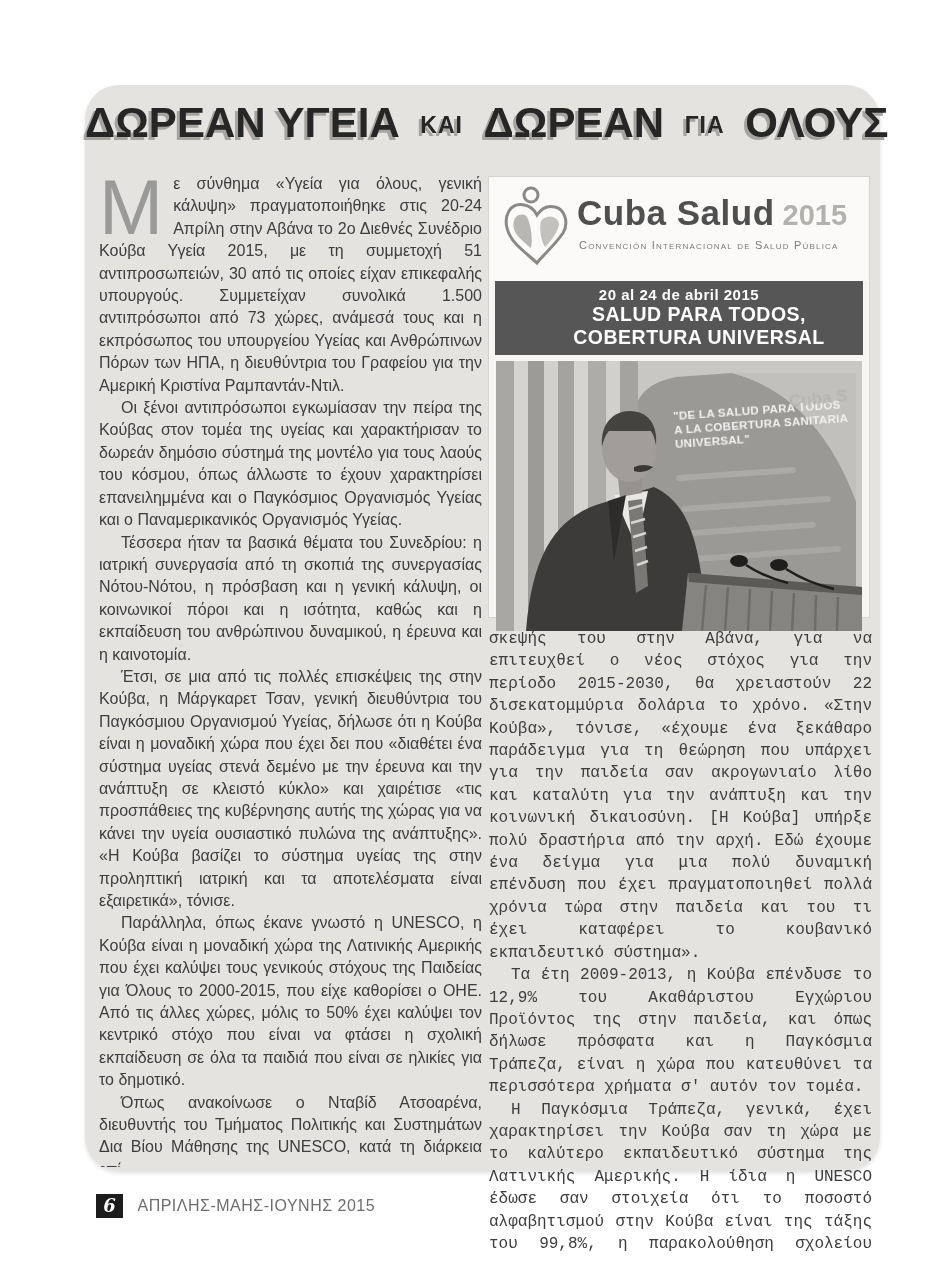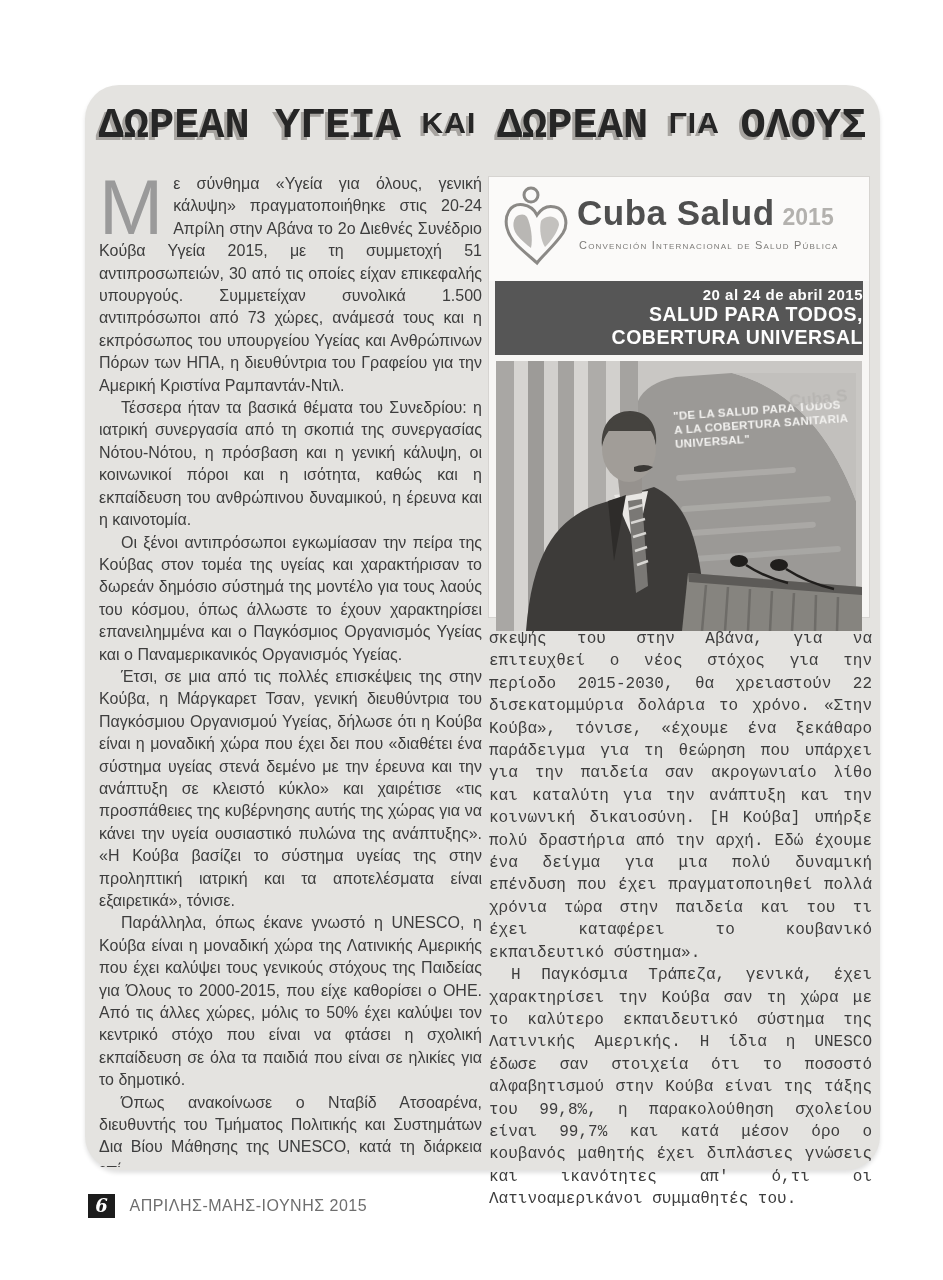--- a/index.html
+++ b/index.html
@@ -13,24 +13,24 @@
     box-shadow:0 3px 4px rgba(0,0,0,0.12);
   }
   
   .title{
     position:absolute;left:0;top:13px;width:100%;text-align:center;
     white-space:nowrap;color:#262626;
     font-family:"DejaVu Serif",serif;font-weight:bold;
     font-size:42px;letter-spacing:0px;
     text-shadow:-3px 3px 0 #a7a4a0;
   }
-  .title .big{font-family:Liberation Mono, monospace;}
+  .title .big{font-family:Liberation Sans, sans-serif;}
   .title .small{
     font-family:"Liberation Sans",sans-serif;font-weight:bold;
-    font-size:30px;margin:0 6px;vertical-align:4px;letter-spacing:1px;
+    font-size:23px;margin:0 6px;vertical-align:4px;letter-spacing:1px;
   }
   
   .col{
     position:absolute;width:383px;color:#3d3d3d;
     font-size:16px;line-height:22.4px;text-align:justify;
   }
   .col-left{left:14px;top:88px;height:994px;overflow:hidden;}
   .col-right{left:404px;top:543px;height:625px;overflow:hidden;font-family:Liberation Mono, monospace;}
   .col p{margin:0;text-indent:22px;}
   .col p.noindent{text-indent:0;}
@@ -41,43 +41,43 @@
   }
   
   .promo{
     position:absolute;left:404px;top:92px;width:380px;height:440px;
     background:#f7f6f4;box-shadow:0 0 0 1px #d6d4d1;
   }
   .promo-header{position:relative;height:104px;background:#fbfaf9;}
   .heart-icon{position:absolute;left:12px;top:8px;}
   .logo-text{position:absolute;left:88px;top:16px;white-space:nowrap;}
   .logo-title{font-size:35px;color:#4f4f4f;font-weight:bold;letter-spacing:0.5px;text-align:right;}
-  .logo-year{font-size:23px;color:#b3b1ae;font-weight:bold;margin-left:8px;}
+  .logo-year{font-size:29px;color:#b3b1ae;font-weight:bold;margin-left:8px;}
   .logo-subtitle{
     position:absolute;left:90px;top:62px;font-size:11px;color:#7c7a77;
     font-variant:small-caps;letter-spacing:1.2px;white-space:nowrap;
   }
   .promo-band{
-    margin:0 6px;background:#565656;color:#fdfdfd;text-align:right;
+    margin:0 6px;background:#565656;color:#fdfdfd;text-align:center;
     padding:5px 0 6px 0;
   }
   .band-line1{font-size:15px;font-weight:bold;letter-spacing:0.5px;}
   .band-line2{font-size:19.5px;font-weight:bold;letter-spacing:0.5px;padding-left:40px;}
   .promo-photo{margin:6px 7px 0 7px;height:270px;position:relative;background:#cbc9c6;overflow:hidden;}
   .screen-text{
     position:absolute;left:178px;top:42px;color:#f2f1ef;font-weight:bold;
     font-size:11.5px;line-height:14px;white-space:pre-line;
     transform:rotate(-4deg);filter:blur(0.4px);letter-spacing:0.3px;
   }
   .screen-partial{
     position:absolute;right:14px;top:28px;color:#b7b5b2;font-size:17px;
     transform:rotate(-6deg);filter:blur(0.7px);font-weight:bold;
   }
   
-  .footer{position:absolute;left:88px;top:1194px;height:26px;}
+  .footer{position:absolute;left:96px;top:1194px;height:26px;}
   .page-number-badge{
     display:inline-block;width:27px;height:24px;background:#1c1c1c;
     color:#ffffff;text-align:center;line-height:24px;
     font-family:"DejaVu Serif",serif;font-style:italic;font-weight:bold;
     font-size:18px;vertical-align:middle;
   }
   .issue-label{
     display:inline-block;margin-left:10px;color:#6e6e6e;font-size:16px;
     letter-spacing:0.5px;vertical-align:middle;
   }
@@ -92,22 +92,22 @@
     <span class="small">ΚΑΙ</span>
     <span class="big">ΔΩΡΕΑΝ</span>
     <span class="small">ΓΙΑ</span>
     <span class="big">ΟΛΟΥΣ</span>
   </div>
 
   <div class="col col-left">
     <p class="noindent">
       <span class="dropcap">Μ</span><span>ε σύνθημα «Υγεία για όλους, γενική κάλυψη» πραγματοποιήθηκε στις 20-24 Απρίλη στην Αβάνα το 2ο Διεθνές Συνέδριο Κούβα Υγεία 2015, με τη συμμετοχή 51 αντιπροσωπειών, 30 από τις οποίες είχαν επικεφαλής υπουργούς. Συμμετείχαν συνολικά 1.500 αντιπρόσωποι από 73 χώρες, ανάμεσά τους και η εκπρόσωπος του υπουργείου Υγείας και Ανθρώπινων Πόρων των ΗΠΑ, η διευθύντρια του Γραφείου για την Αμερική Κριστίνα Ραμπαντάν-Ντιλ.</span>
     </p>
+    <p>Οι ξένοι αντιπρόσωποι εγκωμίασαν την πείρα της Κούβας στον τομέα της υγείας και χαρακτήρισαν το δωρεάν δημόσιο σύστημά της μοντέλο για τους λαούς του κόσμου, όπως άλλωστε το έχουν χαρακτηρίσει επανειλημμένα και ο Παγκόσμιος Οργανισμός Υγείας και ο Παναμερικανικός Οργανισμός Υγείας.</p>
     <p>Τέσσερα ήταν τα βασικά θέματα του Συνεδρίου: η ιατρική συνεργασία από τη σκοπιά της συνεργασίας Νότου-Νότου, η πρόσβαση και η γενική κάλυψη, οι κοινωνικοί πόροι και η ισότητα, καθώς και η εκπαίδευση του ανθρώπινου δυναμικού, η έρευνα και η καινοτομία.</p>
-    <p>Οι ξένοι αντιπρόσωποι εγκωμίασαν την πείρα της Κούβας στον τομέα της υγείας και χαρακτήρισαν το δωρεάν δημόσιο σύστημά της μοντέλο για τους λαούς του κόσμου, όπως άλλωστε το έχουν χαρακτηρίσει επανειλημμένα και ο Παγκόσμιος Οργανισμός Υγείας και ο Παναμερικανικός Οργανισμός Υγείας.</p>
     <p>Έτσι, σε μια από τις πολλές επισκέψεις της στην Κούβα, η Μάργκαρετ Τσαν, γενική διευθύντρια του Παγκόσμιου Οργανισμού Υγείας, δήλωσε ότι η Κούβα είναι η μοναδική χώρα που έχει δει που «διαθέτει ένα σύστημα υγείας στενά δεμένο με την έρευνα και την ανάπτυξη σε κλειστό κύκλο» και χαιρέτισε «τις προσπάθειες της κυβέρνησης αυτής της χώρας για να κάνει την υγεία ουσιαστικό πυλώνα της ανάπτυξης». «Η Κούβα βασίζει το σύστημα υγείας της στην προληπτική ιατρική και τα αποτελέσματα είναι εξαιρετικά», τόνισε.</p>
     <p>Παράλληλα, όπως έκανε γνωστό η UNESCO, η Κούβα είναι η μοναδική χώρα της Λατινικής Αμερικής που έχει καλύψει τους γενικούς στόχους της Παιδείας για Όλους το 2000-2015, που είχε καθορίσει ο ΟΗΕ. Από τις άλλες χώρες, μόλις το 50% έχει καλύψει τον κεντρικό στόχο που είναι να φτάσει η σχολική εκπαίδευση σε όλα τα παιδιά που είναι σε ηλικίες για το δημοτικό.</p>
     <p>Όπως ανακοίνωσε ο Νταβίδ Ατσοαρένα, διευθυντής του Τμήματος Πολιτικής και Συστημάτων Δια Βίου Μάθησης της UNESCO, κατά τη διάρκεια επί-</p>
   </div>
 
   <div class="promo">
     <div class="promo-header">
       <span class="heart-icon">
         <svg width="72" height="88" viewBox="0 0 72 88">
           <circle cx="30" cy="10" r="7" fill="none" stroke="#8b8986" stroke-width="3"></circle>
@@ -186,20 +186,21 @@
       </svg>
       <div class="screen-text">"DE LA SALUD PARA TODOS
 A LA COBERTURA SANITARIA
 UNIVERSAL"</div>
       <div class="screen-partial">Cuba S</div>
     </div>
   </div>
 
   <div class="col col-right">
     <p class="noindent">σκεψής του στην Αβάνα, για να επιτευχθεί ο νέος στόχος για την περίοδο 2015-2030, θα χρειαστούν 22 δισεκατομμύρια δολάρια το χρόνο. «Στην Κούβα», τόνισε, «έχουμε ένα ξεκάθαρο παράδειγμα για τη θεώρηση που υπάρχει για την παιδεία σαν ακρογωνιαίο λίθο και καταλύτη για την ανάπτυξη και την κοινωνική δικαιοσύνη. [Η Κούβα] υπήρξε πολύ δραστήρια από την αρχή. Εδώ έχουμε ένα δείγμα για μια πολύ δυναμική επένδυση που έχει πραγματοποιηθεί πολλά χρόνια τώρα στην παιδεία και του τι έχει καταφέρει το κουβανικό εκπαιδευτικό σύστημα».</p>
+    <p>Τα έτη 2009-2013, η Κούβα επένδυσε το 12,9% του Ακαθάριστου Εγχώριου Προϊόντος της στην παιδεία, και όπως δήλωσε πρόσφατα και η Παγκόσμια Τράπεζα, είναι η χώρα που κατευθύνει τα περισσότερα χρήματα σ' αυτόν τον τομέα.</p>
     <p>Η Παγκόσμια Τράπεζα, γενικά, έχει χαρακτηρίσει την Κούβα σαν τη χώρα με το καλύτερο εκπαιδευτικό σύστημα της Λατινικής Αμερικής. Η ίδια η UNESCO έδωσε σαν στοιχεία ότι το ποσοστό αλφαβητισμού στην Κούβα είναι της τάξης του 99,8%, η παρακολούθηση σχολείου είναι 99,7% και κατά μέσον όρο ο κουβανός μαθητής έχει διπλάσιες γνώσεις και ικανότητες απ' ό,τι οι Λατινοαμερικάνοι συμμαθητές του.</p>
   </div>
 
 </div>
 
 <div class="footer">
   <span class="page-number-badge">6</span>
   <span class="issue-label">ΑΠΡΙΛΗΣ-ΜΑΗΣ-ΙΟΥΝΗΣ 2015</span>
 </div>
 

